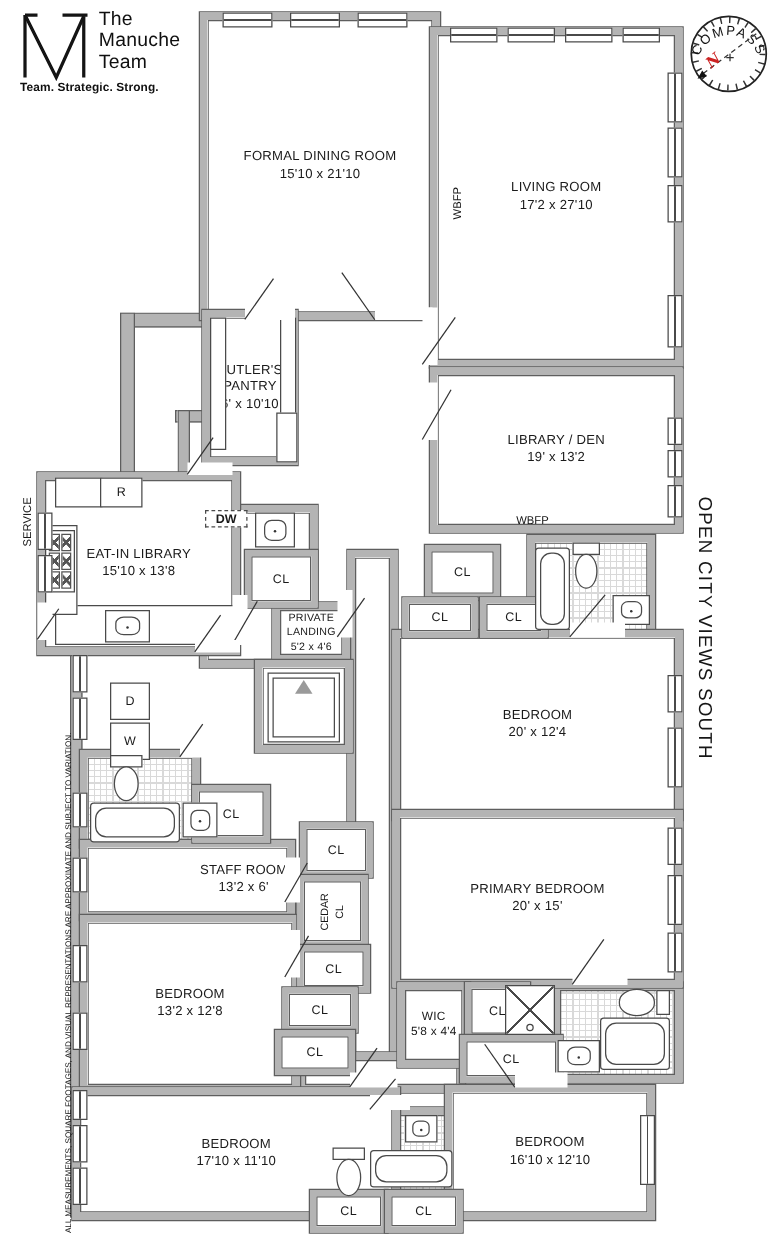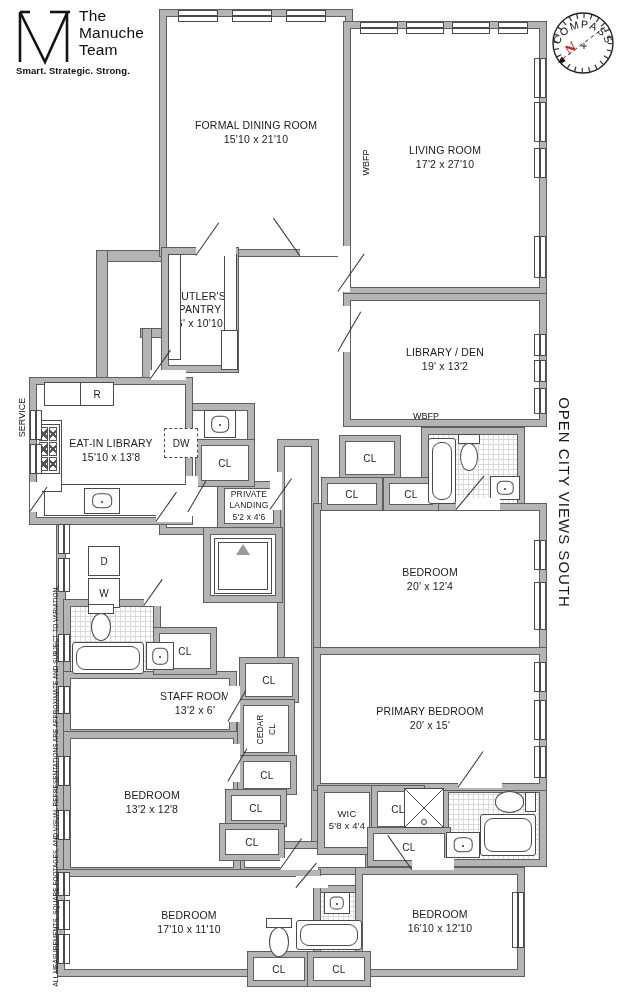--- a/index.html
+++ b/index.html
@@ -201,21 +201,21 @@
       </div>
       <div class="fx counter" style="left: 44px; top: 382px; width: 38px; height: 24px;"></div>
       <div class="fx counter" style="left: 168px; top: 254px; width: 13px; height: 106px;"></div>
       <div class="fx counter" style="left: 224px; top: 254px; width: 13px; height: 106px;"></div>
       <div class="fx counter" style="left: 221px; top: 330px; width: 17px; height: 40px;"></div>
       <div class="fx counter" style="left: 44px; top: 484px; width: 148px; height: 32px;"></div>
       <div class="fx counter" style="left: 36px; top: 420px; width: 26px; height: 72px;"></div>
       <div class="fx boxlabel" style="left: 80px; top: 382px; width: 34px; height: 24px;">
         <div>R</div>
       </div>
-      <div class="fx boxlabel dashed" style="left: 164px; top: 428px; width: 34px; height: 30px;">
+      <div class="fx boxlabel dashed" style="left: 164px; top: 408px; width: 34px; height: 14px; font-weight: bold;">
         <div>DW</div>
       </div>
       <div class="fx boxlabel" style="left: 88px; top: 546px; width: 32px; height: 30px;">
         <div>D</div>
       </div>
       <div class="fx boxlabel" style="left: 88px; top: 578px; width: 32px; height: 30px;">
         <div>W</div>
       </div>
       <div class="fx stove" style="left: 36px; top: 424px; width: 24px; height: 50px;">
         <span class="burner"></span>
@@ -366,21 +366,21 @@
         <path d="M4,4 L29,54 L51,5"></path>
         <path d="M34,4 H54"></path>
         <path d="M51,5 V54"></path>
       </g>
     </svg>
     <div class="bname">
       <div>The</div>
       <div>Manuche</div>
       <div>Team</div>
     </div>
-    <div class="btag">Smart. Strategic. Strong.</div>
+    <div class="btag">Team. Strategic. Strong.</div>
   </div>
 
   <svg id="compass" width="70" height="70" viewBox="0 0 70 70">
     <circle cx="35" cy="35" r="30" fill="none" stroke="#222" stroke-width="1.4"></circle>
     <circle cx="35" cy="35" r="27" fill="none" stroke="#333" stroke-width="5" stroke-dasharray="1.2 5.87"></circle>
     <circle cx="35" cy="35" r="24.5" fill="#fff" stroke="none"></circle>
     <path id="carc" d="M 11 38 A 25 25 0 0 1 59 38" fill="none" stroke="none"></path>
     <text font-size="10.5" letter-spacing="1.5" fill="#111" font-family="Liberation Sans, sans-serif">
       <textPath href="#carc" startOffset="50%" text-anchor="middle">COMPASS</textPath>
     </text>

